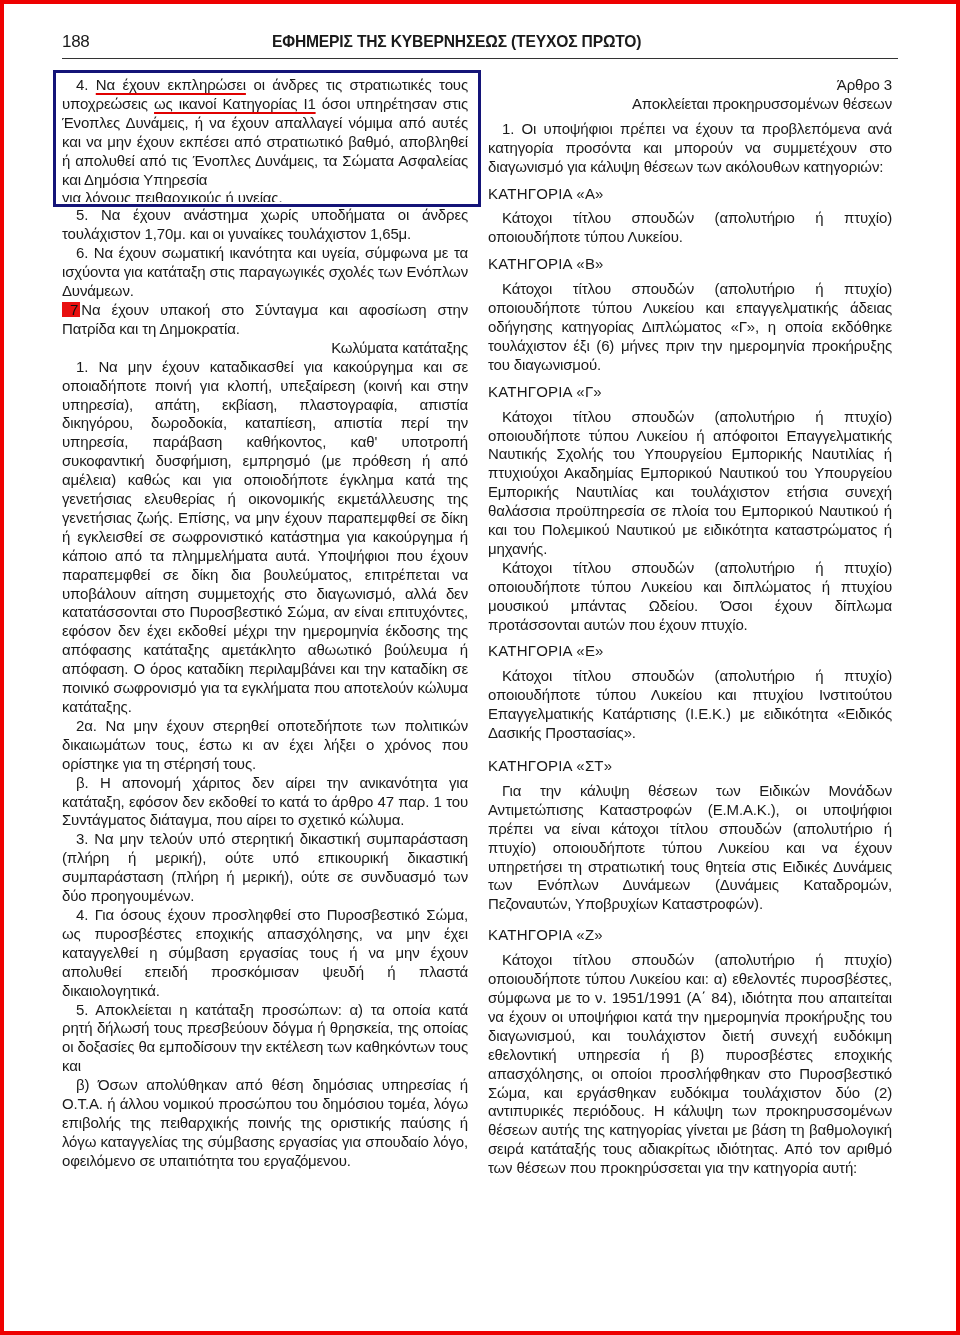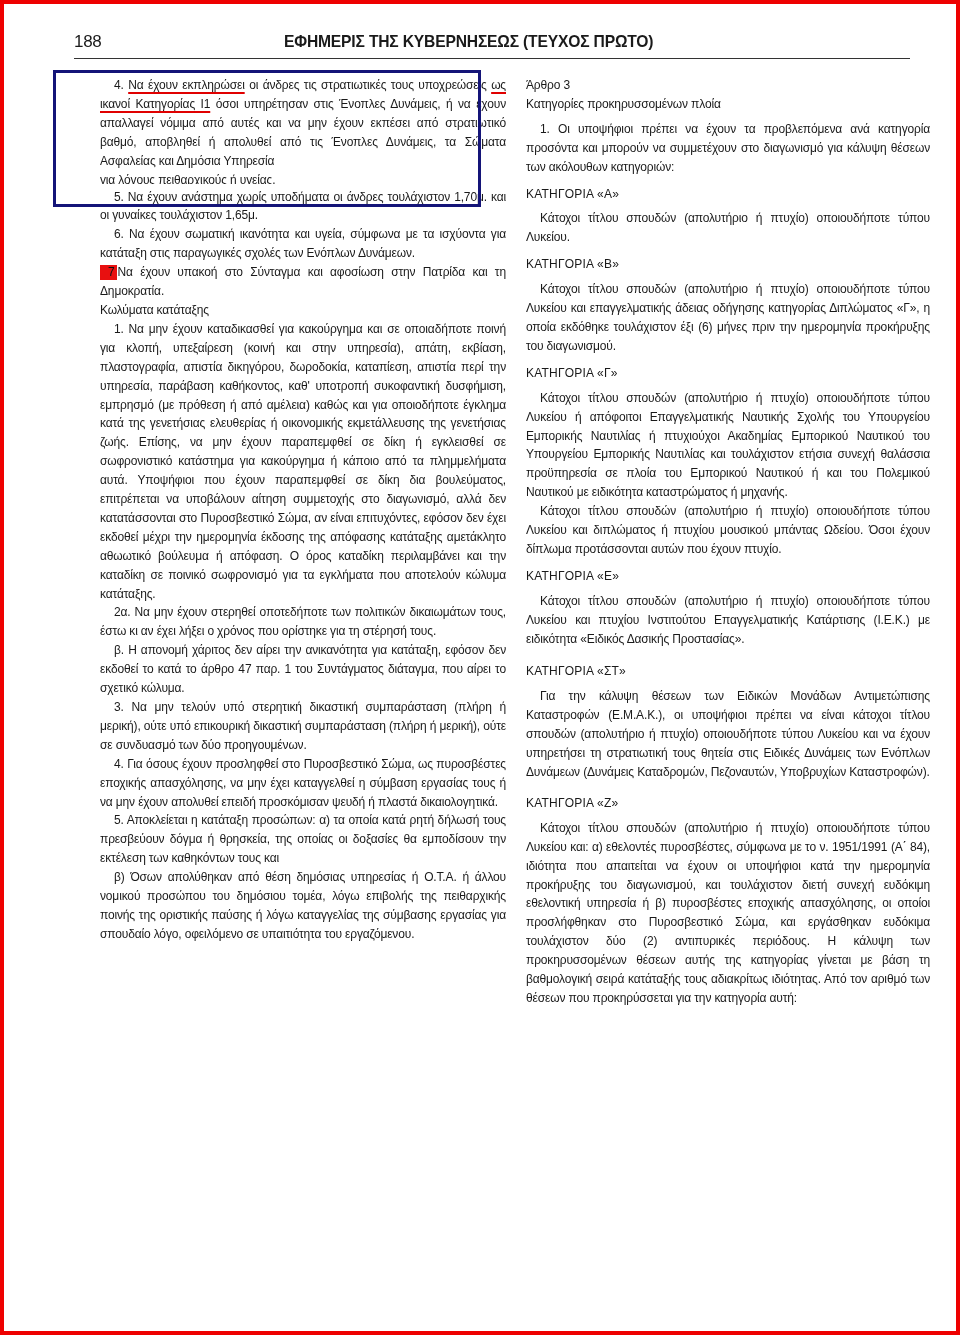--- a/index.html
+++ b/index.html
@@ -5,34 +5,34 @@
   html, body { margin: 0; padding: 0; }
   body {
     width: 960px; height: 1335px; background: #ffffff; position: relative; overflow: hidden;
     font-family: "Liberation Sans", sans-serif; color: #1a1a1a;
   }
   .frame {
     position: absolute; left: 0; top: 0; width: 960px; height: 1335px;
     box-sizing: border-box; border: 4px solid #ee0000; pointer-events: none;
   }
   .header {
-    position: absolute; left: 74px; top: 30px; width: 836px; height: 28px;
+    position: absolute; left: 62px; top: 30px; width: 836px; height: 28px;
     border-bottom: 1.5px solid #333;
   }
   .page-num { position: absolute; left: 0; top: 2px; font-size: 17px; letter-spacing: -0.3px; }
   .journal-title {
     position: absolute; left: 210px; top: 2px; font-size: 17px; font-weight: bold;
     letter-spacing: -0.2px; transform: scaleX(0.92); transform-origin: left top;
   }
-  .col { position: absolute; font-size: 12px; line-height: 18.9px; letter-spacing: -0.15px; margin-left: 38px; }
+  .col { position: absolute; font-size: 15px; line-height: 18.9px; letter-spacing: -0.15px; }
   .col-left { left: 62px; top: 76px; width: 406px; }
   .col-right { left: 488px; top: 76px; width: 404px; }
   .p { margin: 0; text-align: justify; text-indent: 14px; }
   .p.noindent { text-indent: 0; }
-  .center { text-align: left; margin: 0; text-indent: 0; }
+  .center { text-align: right; margin: 0; text-indent: 0; }
   .heading-gap { margin-top: 6px; }
   .cat { text-align: left; margin: 8px 0 6px 0; letter-spacing: 0.2px; }
   .ul-red { text-decoration: underline; text-decoration-color: #e00000; text-decoration-thickness: 2px; text-underline-offset: 3px; }
   .red-box {
     display: inline-block; background: #e81010; color: #111; padding: 0 2px 0 8px;
     line-height: 15px; margin-right: 1px;
   }
   .highlight-box {
     position: absolute; left: 53px; top: 70px; width: 428px; height: 137px;
     box-sizing: border-box; border: 3.5px solid #141478; pointer-events: none;
@@ -65,21 +65,21 @@
   <p class="p">3. Να μην τελούν υπό στερητική δικαστική συμπαράσταση (πλήρη ή μερική), ούτε υπό επικουρική δικαστική συμπαράσταση (πλήρη ή μερική), ούτε σε συνδυασμό των δύο προηγουμένων.</p>
   <p class="p">4. Για όσους έχουν προσληφθεί στο Πυροσβεστικό Σώμα, ως πυροσβέστες εποχικής απασχόλησης, να μην έχει καταγγελθεί η σύμβαση εργασίας τους ή να μην έχουν απολυθεί επειδή προσκόμισαν ψευδή ή πλαστά δικαιολογητικά.</p>
   <p class="p">5. Αποκλείεται η κατάταξη προσώπων: α) τα οποία κατά ρητή δήλωσή τους πρεσβεύουν δόγμα ή θρησκεία, της οποίας οι δοξασίες θα εμποδίσουν την εκτέλεση των καθηκόντων τους και</p>
   <p class="p">β) Όσων απολύθηκαν από θέση δημόσιας υπηρεσίας ή Ο.Τ.Α. ή άλλου νομικού προσώπου του δημόσιου τομέα, λόγω επιβολής της πειθαρχικής ποινής της οριστικής παύσης ή λόγω καταγγελίας της σύμβασης εργασίας για σπουδαίο λόγο, οφειλόμενο σε υπαιτιότητα του εργαζόμενου.</p>
 </div>
 
 <div class="highlight-box"></div>
 
 <div class="col col-right">
   <p class="center">Άρθρο 3</p>
-  <p class="center">Κατηγορίες προκηρυσσομένων πλοία</p>
+  <p class="center">Αποκλείεται προκηρυσσομένων θέσεων</p>
   <p class="p" style="margin-top:6px">1. Οι υποψήφιοι πρέπει να έχουν τα προβλεπόμενα ανά κατηγορία προσόντα και μπορούν να συμμετέχουν στο διαγωνισμό για κάλυψη θέσεων των ακόλουθων κατηγοριών:</p>
 
   <p class="cat">ΚΑΤΗΓΟΡΙΑ «Α»</p>
   <p class="p">Κάτοχοι τίτλου σπουδών (απολυτήριο ή πτυχίο) οποιουδήποτε τύπου Λυκείου.</p>
 
   <p class="cat">ΚΑΤΗΓΟΡΙΑ «Β»</p>
   <p class="p">Κάτοχοι τίτλου σπουδών (απολυτήριο ή πτυχίο) οποιουδήποτε τύπου Λυκείου και επαγγελματικής άδειας οδήγησης κατηγορίας Διπλώματος «Γ», η οποία εκδόθηκε τουλάχιστον έξι (6) μήνες πριν την ημερομηνία προκήρυξης του διαγωνισμού.</p>
 
   <p class="cat">ΚΑΤΗΓΟΡΙΑ «Γ»</p>
   <p class="p">Κάτοχοι τίτλου σπουδών (απολυτήριο ή πτυχίο) οποιουδήποτε τύπου Λυκείου ή απόφοιτοι Επαγγελματικής Ναυτικής Σχολής του Υπουργείου Εμπορικής Ναυτιλίας ή πτυχιούχοι Ακαδημίας Εμπορικού Ναυτικού του Υπουργείου Εμπορικής Ναυτιλίας και τουλάχιστον ετήσια συνεχή θαλάσσια προϋπηρεσία σε πλοία του Εμπορικού Ναυτικού ή και του Πολεμικού Ναυτικού με ειδικότητα καταστρώματος ή μηχανής.</p>

